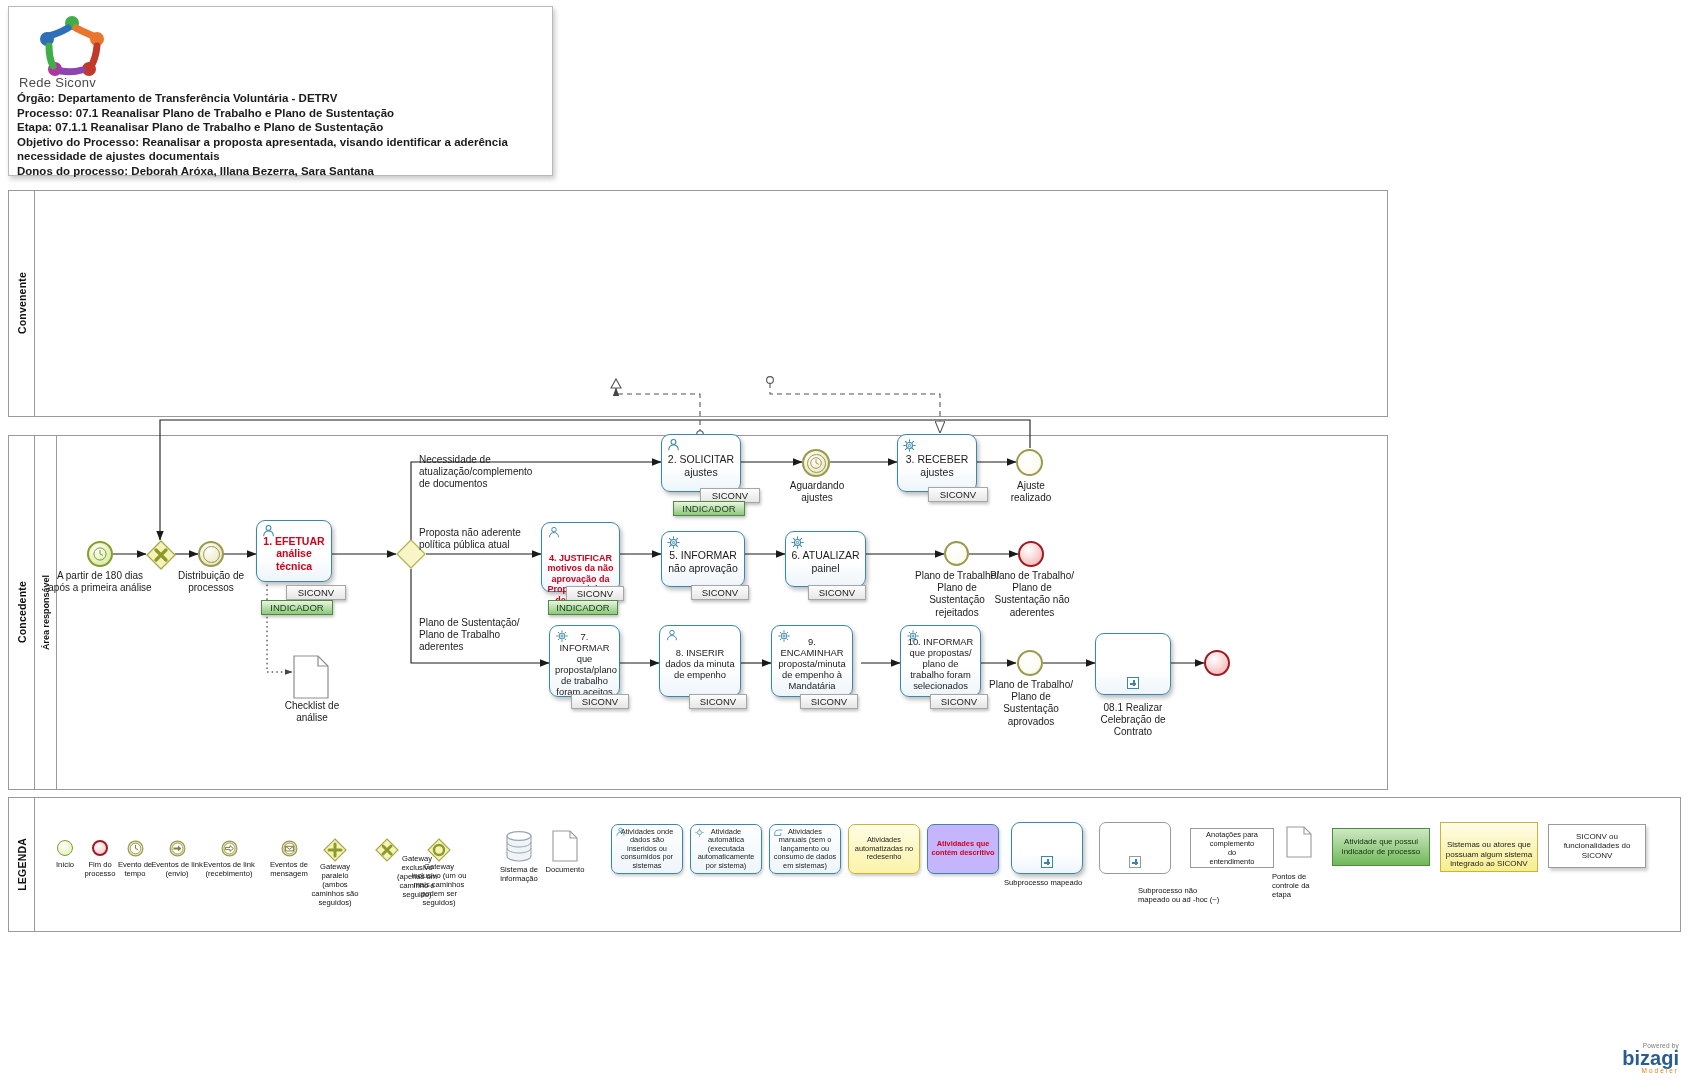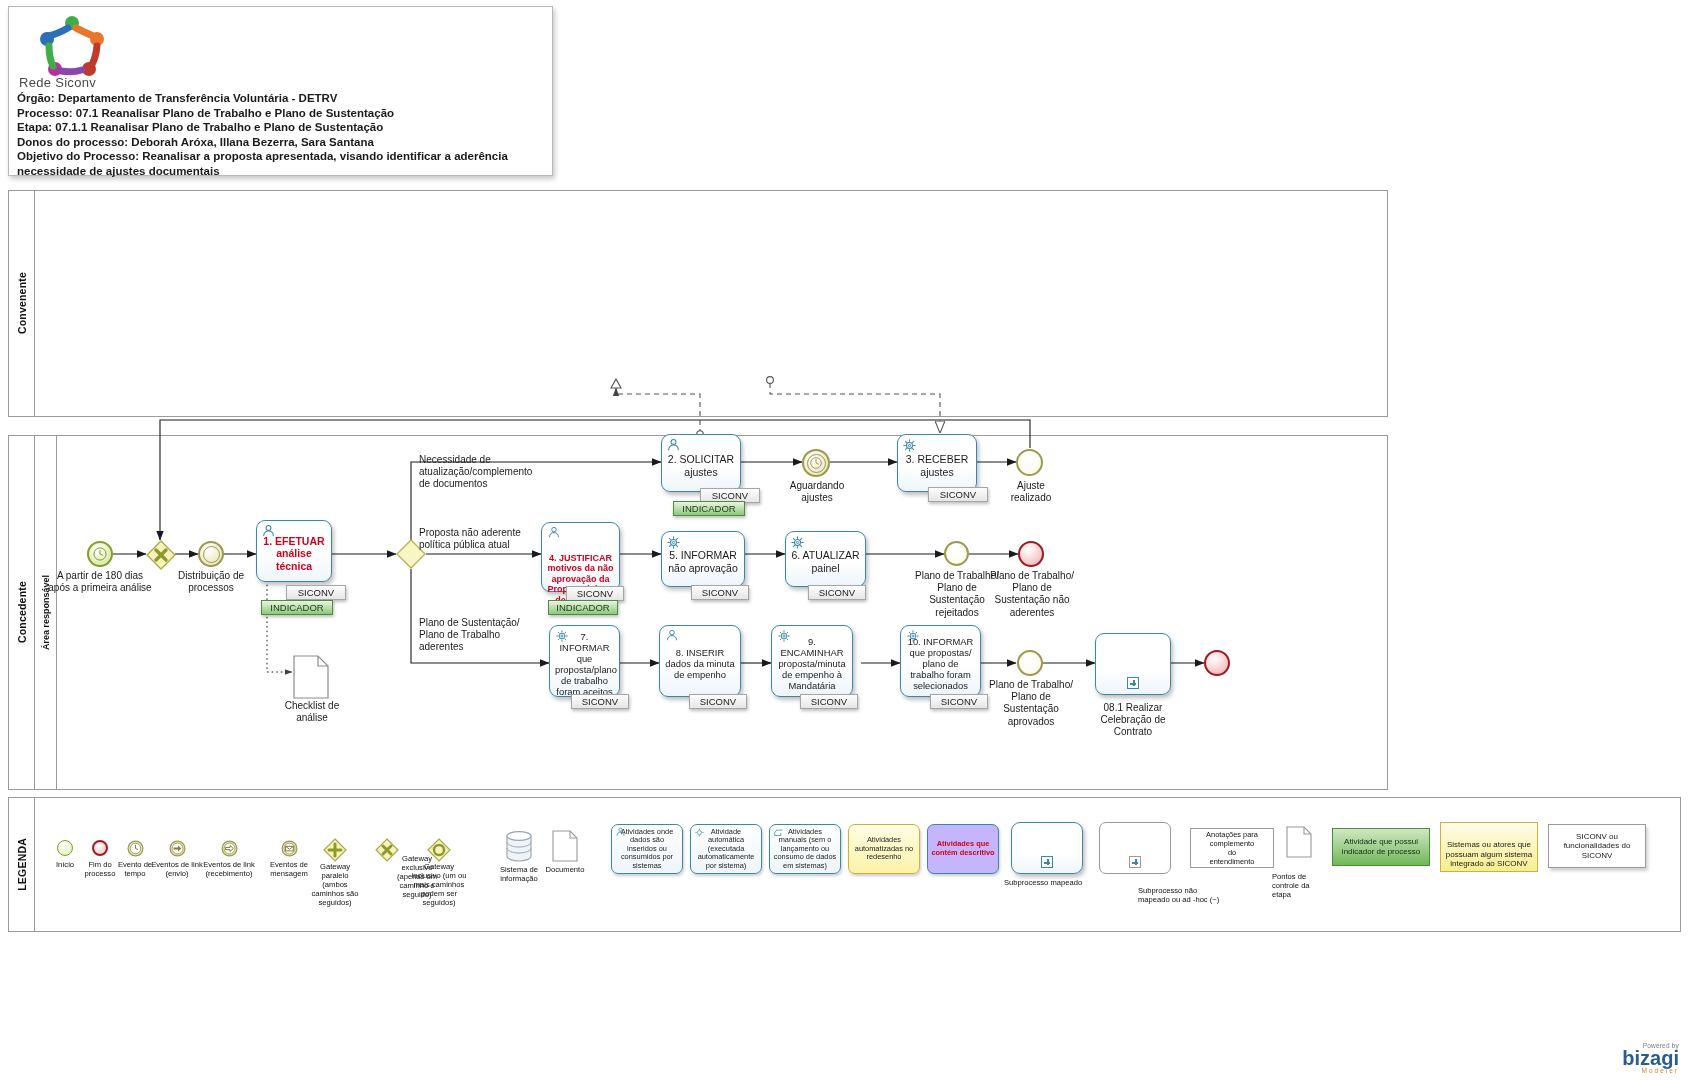--- a/index.html
+++ b/index.html
@@ -219,22 +219,22 @@
           <path d="M55 55 C48 57 40 57 34 56" stroke="#8e44ad" stroke-width="7" fill="none" stroke-linecap="round"></path>
           <path d="M22 31 C22 40 24 47 26 51" stroke="#3fae49" stroke-width="7" fill="none" stroke-linecap="round"></path>
         </g>
       </svg>
     </div>
     <div id="logo-text">Rede Siconv</div>
     <div id="header-lines">
       <div>Órgão: Departamento de Transferência Voluntária - DETRV</div>
       <div>Processo: 07.1 Reanalisar Plano de Trabalho e Plano de Sustentação</div>
       <div>Etapa: 07.1.1 Reanalisar Plano de Trabalho e Plano de Sustentação</div>
+      <div>Objetivo do Processo: Reanalisar a proposta apresentada, visando identificar a aderência necessidade de ajustes documentais</div>
       <div>Donos do processo: Deborah Aróxa, Illana Bezerra, Sara Santana</div>
-      <div>Objetivo do Processo: Reanalisar a proposta apresentada, visando identificar a aderência necessidade de ajustes documentais</div>
     </div>
   </div>
 
   <div class="pool" style="left:8px; top:190px; width:1380px; height:227px;">
     <div class="pool-label">
       <span>Convenente</span>
     </div>
   </div>
 
   <div class="pool" style="left:8px; top:435px; width:1380px; height:355px;">

